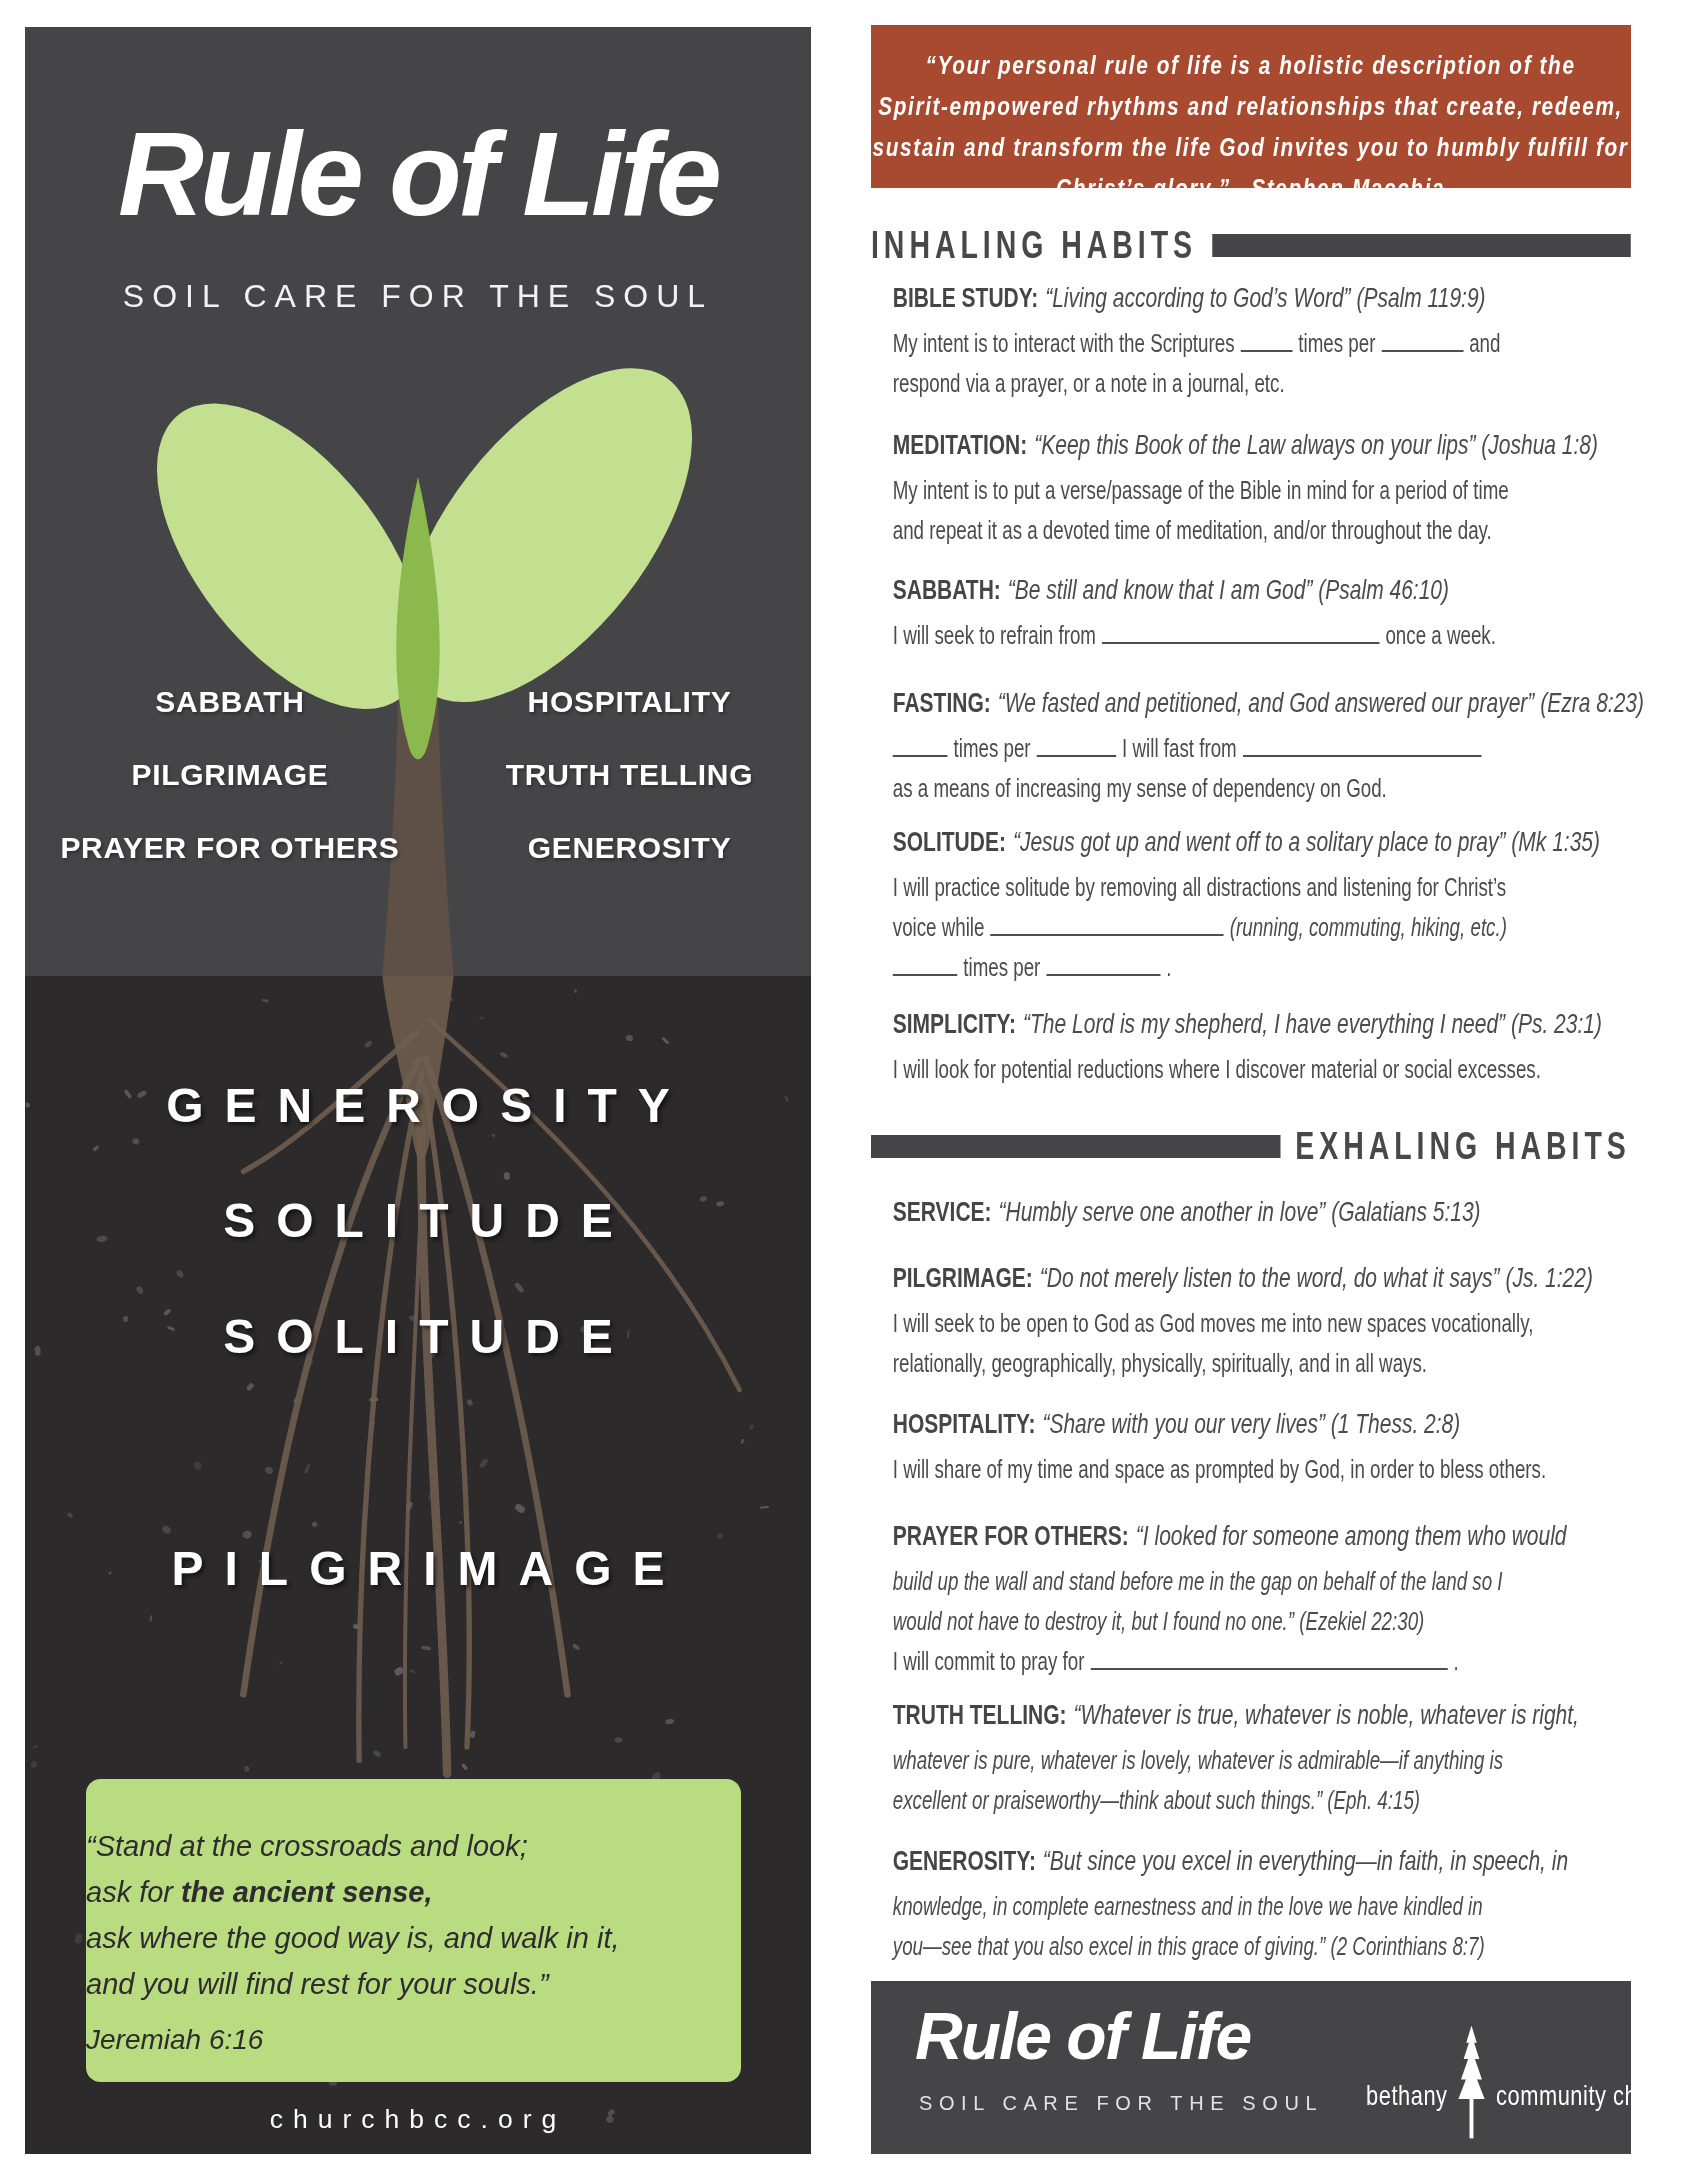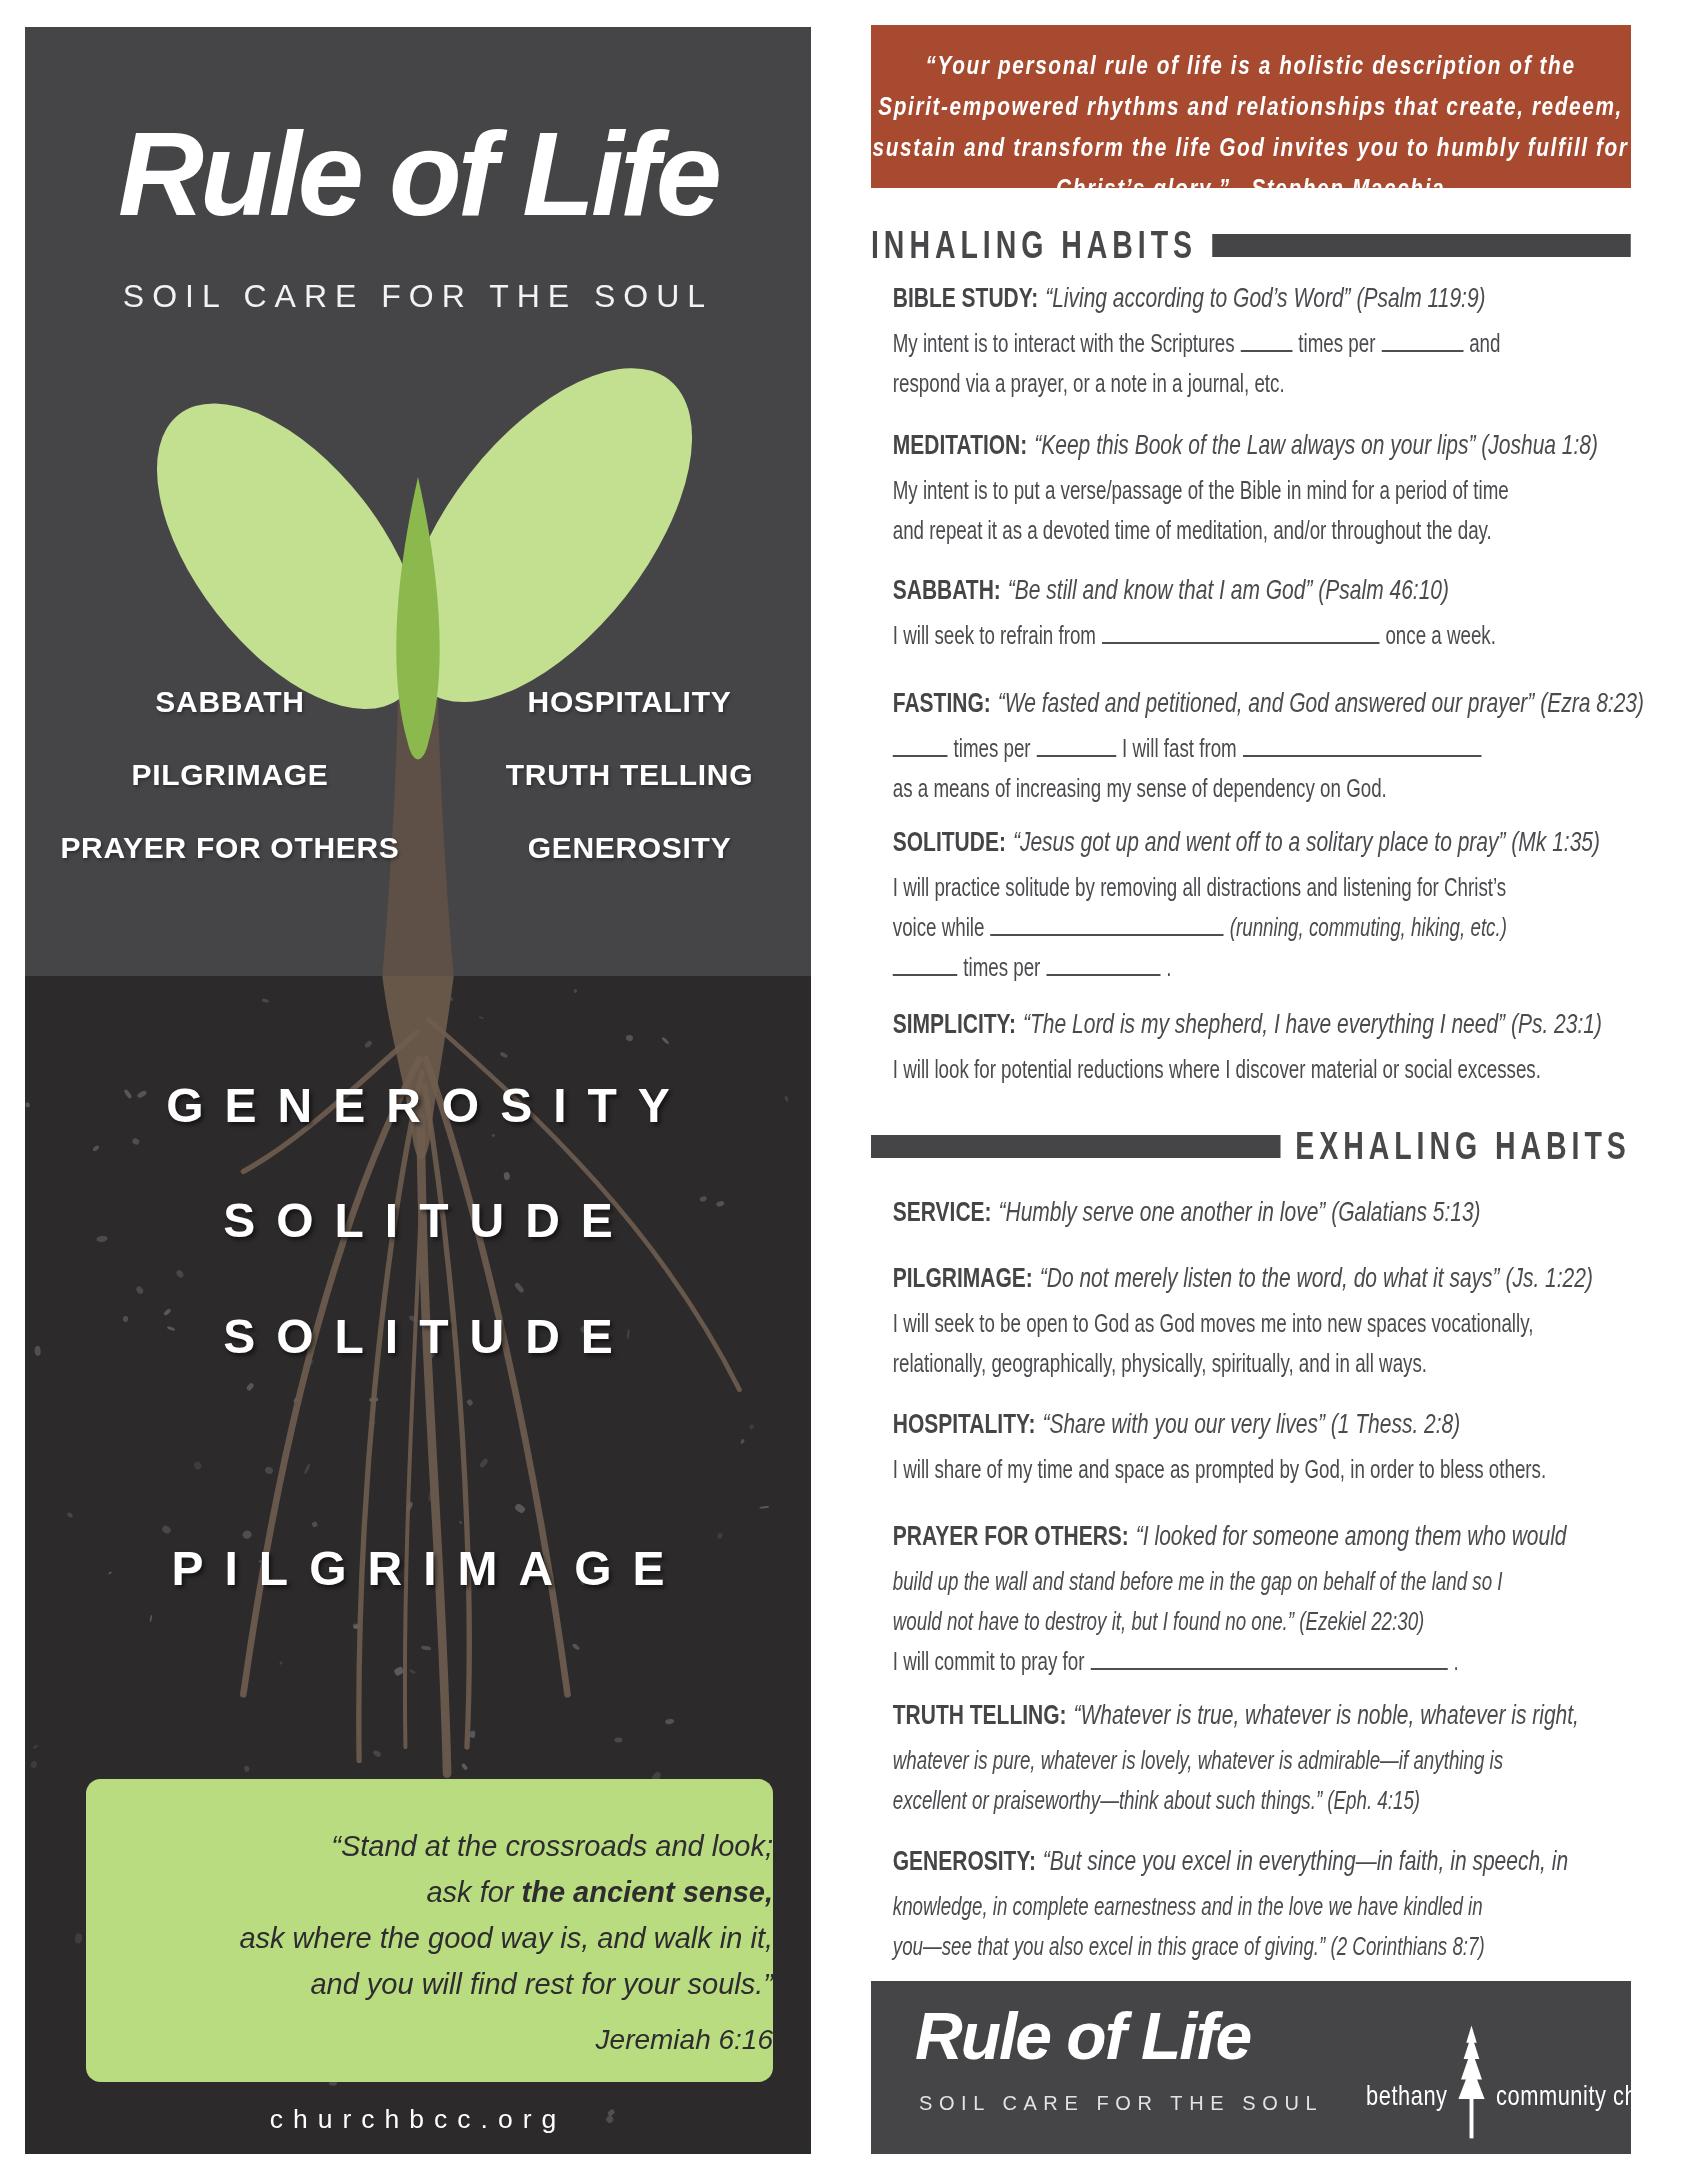--- a/index.html
+++ b/index.html
@@ -22,21 +22,21 @@
   .branch-word{position:absolute;z-index:3;color:#fff;font-weight:bold;font-size:30px;
                letter-spacing:0.7px;text-align:center;text-shadow:1.3px 2px 3.3px rgba(0,0,0,.35);}
   .bw-left{left:0;width:410px;}
   .bw-right{left:423px;width:363px;}
 
   .soil-word{position:absolute;z-index:3;left:0;width:100%;text-align:center;color:#fff;
              font-weight:bold;font-size:48px;letter-spacing:21px;text-indent:21px;
              text-shadow:2.6px 3.3px 4.6px rgba(0,0,0,.55);}
 
   #quote-box{position:absolute;z-index:4;left:61px;top:1752px;width:655px;height:303px;
-             background:#b9dc80;border-radius:14.6px;text-align:right;color:#2e2c2e;padding-left:32px;}
+             background:#b9dc80;border-radius:14.6px;text-align:left;color:#2e2c2e;}
   .qb-line{font-style:italic;font-size:29px;line-height:46px;}
   .qb-bold{font-weight:bold;}
   #qb-ref{font-style:italic;font-size:28px;margin-top:17px;}
   #qb-inner{padding-top:44px;}
   #lp-website{left:0;top:2077px;width:100%;text-align:center;font-size:26.5px;letter-spacing:10px;}
 
   
   #right-panel{position:absolute;left:871px;top:0;width:760px;height:2183px;}
   #banner{position:absolute;left:0;top:25px;width:760px;height:163px;background:#a84a30;overflow:hidden;}
   #banner-inner{position:absolute;left:0;top:20px;width:949px;transform:scaleX(.8);transform-origin:0 0;

